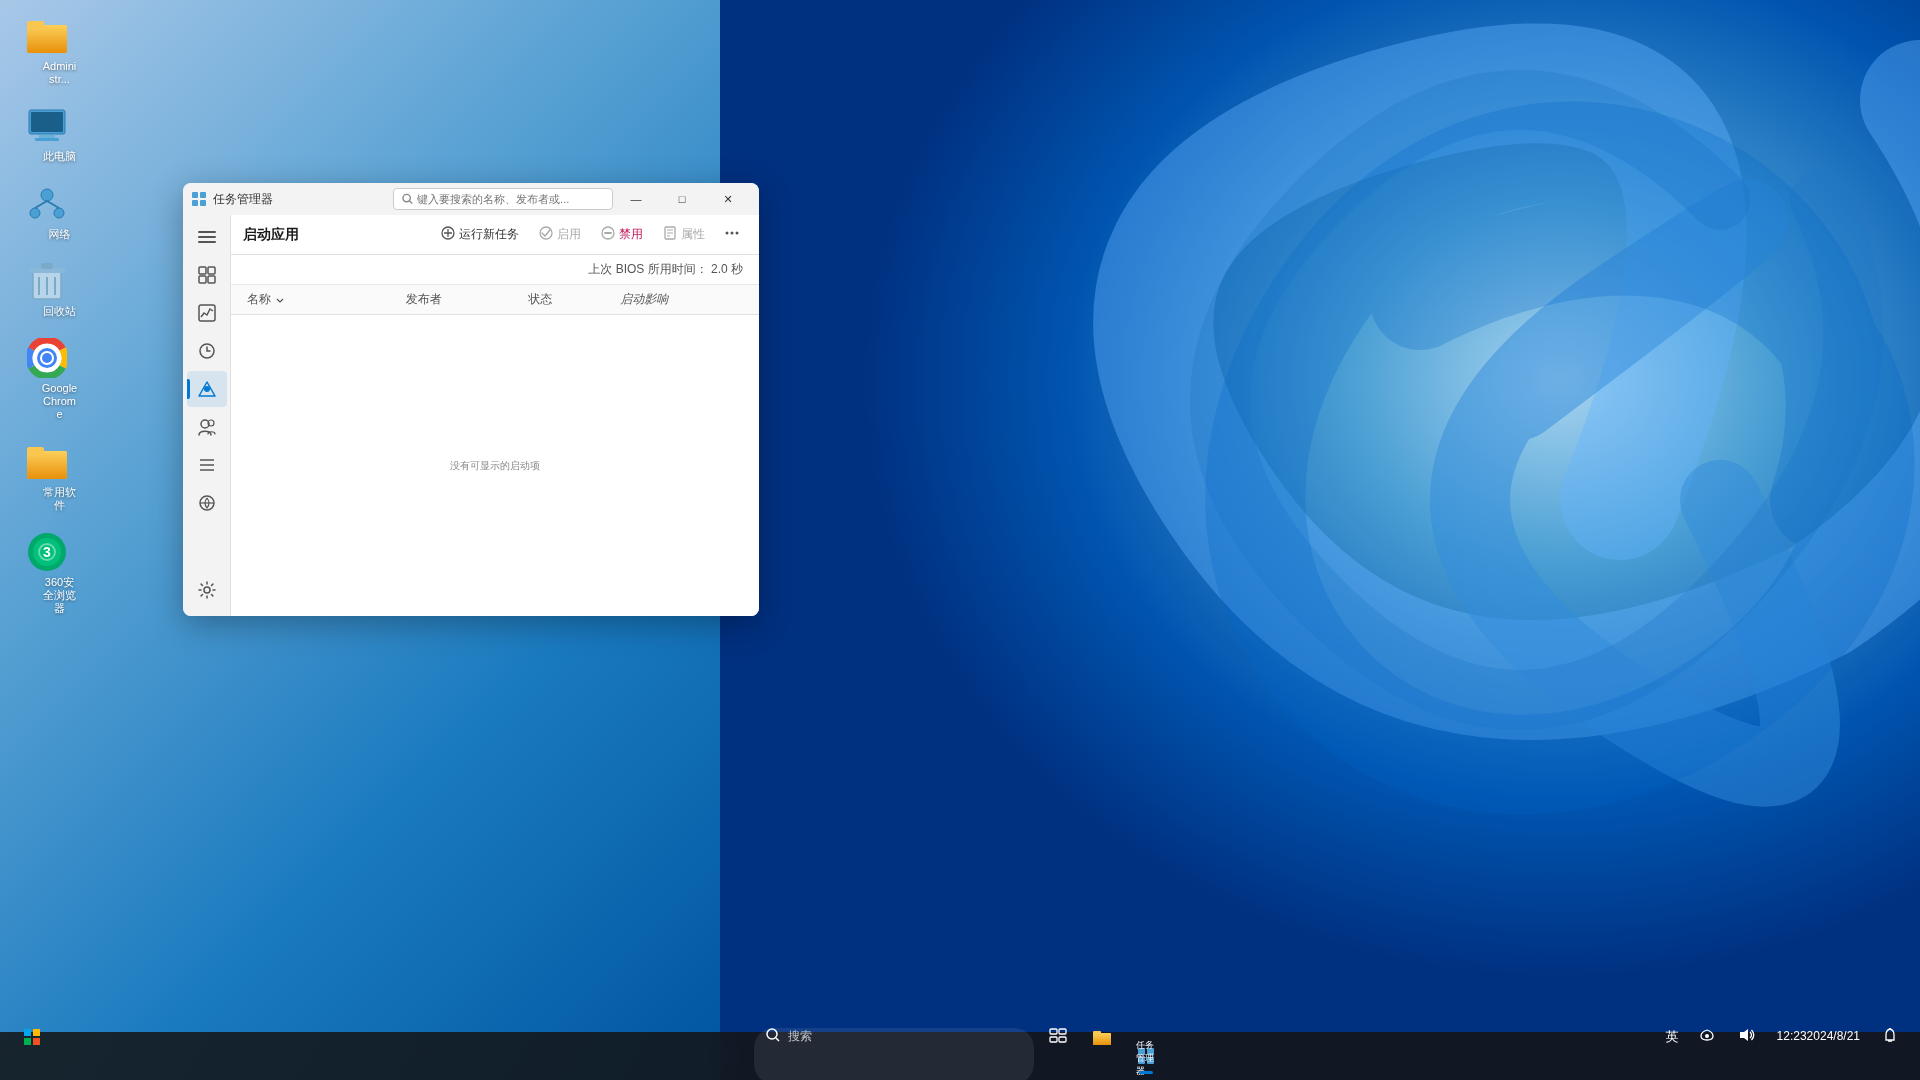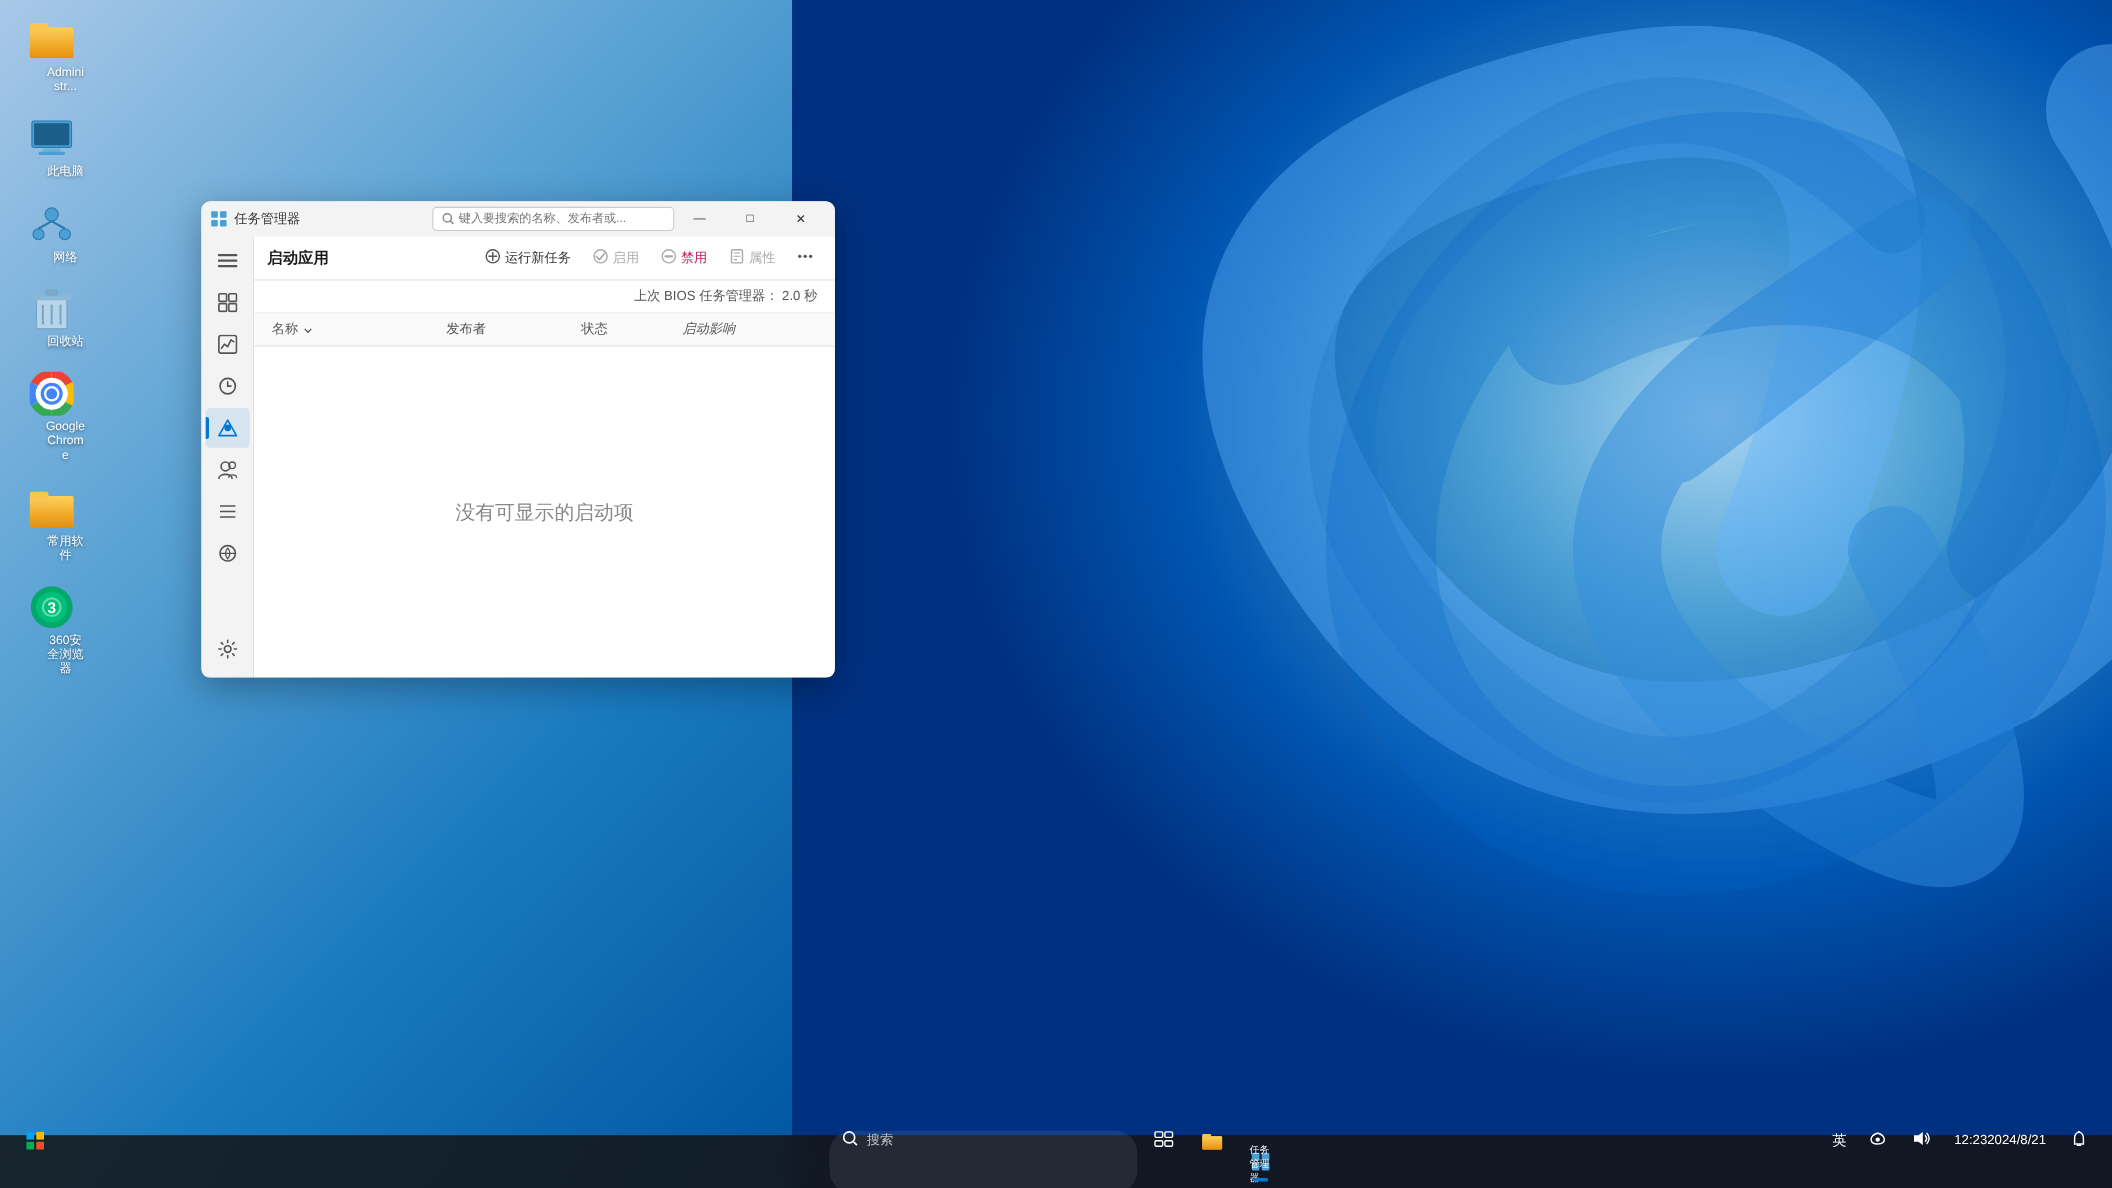--- a/index.html
+++ b/index.html
@@ -408,21 +408,21 @@
     .col-name { flex: 2; }
     .col-publisher { flex: 2; margin-left: 36px; }
     .col-status { flex: 1.5; }
     .col-impact { flex: 2; font-style: italic; }
 
     .empty-message {
       flex: 1;
       display: flex;
       align-items: center;
       justify-content: center;
-      font-size: 18px;
+      font-size: 10px;
       color: #888;
     }
   </style>
 </head>
 <body>
 
 <div class="desktop">
 
   <div class="swirl">
     <svg viewBox="0 0 1400 1200" xmlns="http://www.w3.org/2000/svg">
@@ -716,21 +716,21 @@
                   <circle cx="12" cy="7" r="1.5" fill="#555"></circle>
                 </svg>
               </span>
             </button>
           </div>
         </div>
 
         <div class="content-area">
 
           <div class="bios-time-row">
-            <span>上次 BIOS 任务管理器：</span>
+            <span>上次 BIOS 所用时间：</span>
             &nbsp;
             <span>2.0 秒</span>
           </div>
 
           <div class="column-headers">
             <div class="col-header col-name">
               <span>名称</span>
               <svg width="10" height="10" viewBox="0 0 10 10">
                 <polyline points="2,4 5,7 8,4" fill="none" stroke="#555" stroke-width="1.2"></polyline>
               </svg>

